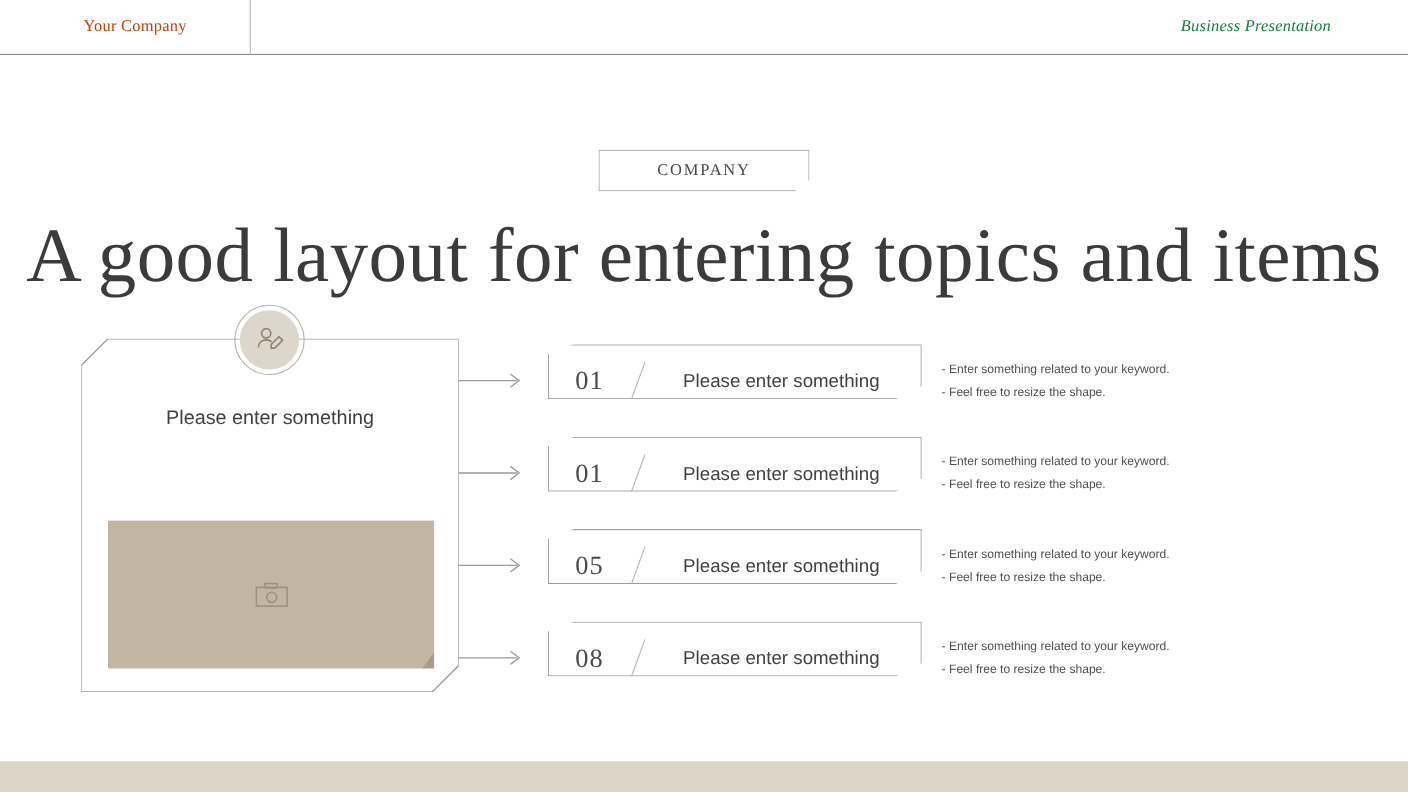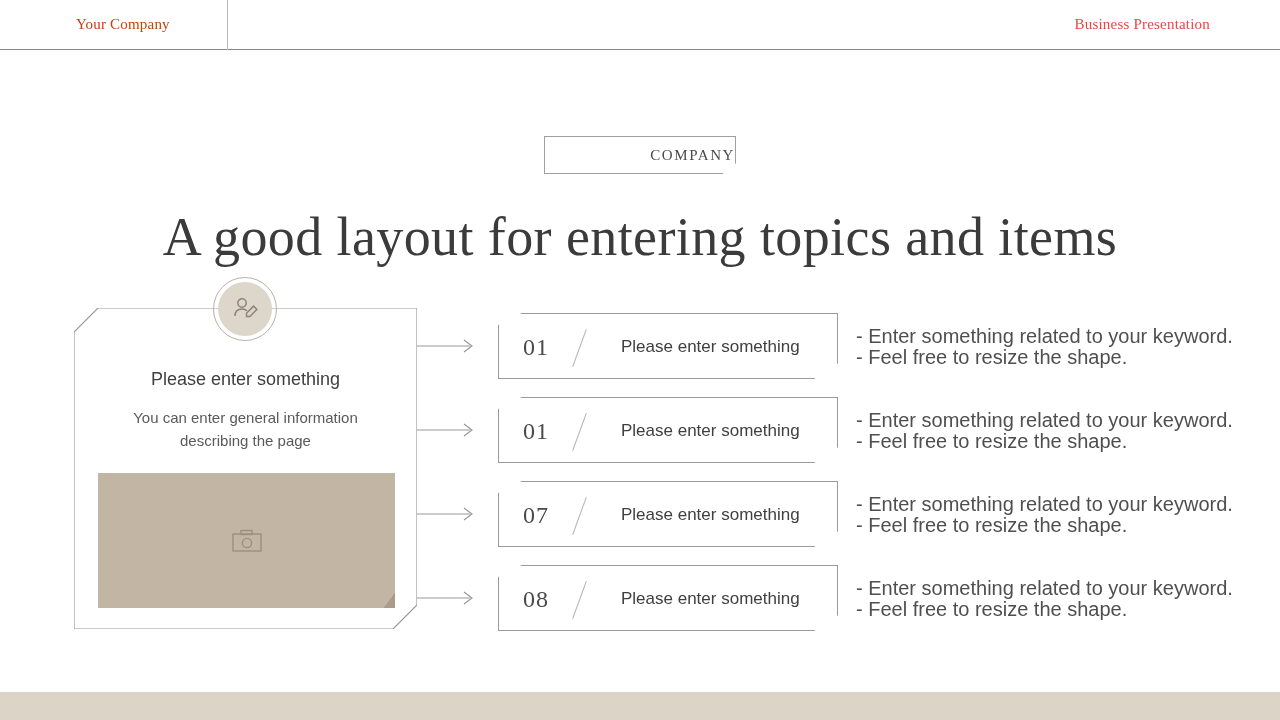--- a/index.html
+++ b/index.html
@@ -41,58 +41,58 @@
     color: #c2410c;
     letter-spacing: 0.2px;
     white-space: nowrap;
   }
   .header-right {
     position: absolute;
     right: 70px;
     top: 16px;
     font-family: "Liberation Serif", serif;
     font-size: 15px;
-    color: #ef4444;
+    color: #15803d;
     letter-spacing: 0.2px;
     white-space: nowrap;
+    font-style: italic;
   }
 
   
   .company-badge {
     position: absolute;
     left: 544px;
     top: 136px;
     width: 192px;
     height: 38px;
     border: 1px solid #a0a0a0;
     box-sizing: border-box;
     display: flex;
     align-items: center;
-    justify-content: flex-end;
+    justify-content: center;
     font-family: "Liberation Serif", serif;
     font-size: 15px;
     letter-spacing: 1.6px;
     color: #4a4a4a;
     clip-path: polygon(0 0, 100% 0, 100% 72%, 93% 100%, 0 100%);
   }
 
   
   .main-title {
     position: absolute;
     left: 0;
     top: 193px;
     width: 1280px;
     text-align: center;
     font-family: "Liberation Serif", serif;
-    font-size: 54px;
+    font-size: 70px;
     font-weight: 400;
     color: #3b3b3b;
     letter-spacing: 0.4px;
     white-space: nowrap;
-    margin-top: 13px;
   }
 
   
   .left-card {
     position: absolute;
     left: 74px;
     top: 308px;
     width: 343px;
     height: 321px;
   }
@@ -187,21 +187,21 @@
   .item-row {
     position: absolute;
     left: 498px;
     width: 680px;
     height: 66px;
   }
   .item-box {
     position: absolute;
     left: 0; top: 0;
     width: 340px;
-    height: 66px;
+    height: 50px;
     border: 1px solid #9a9a9a;
     box-sizing: border-box;
     clip-path: polygon(0 18%, 7% 0, 100% 0, 100% 76%, 93% 100%, 0 100%);
   }
   .item-num {
     position: absolute;
     left: 24px;
     top: 20px;
     font-family: "Liberation Serif", serif;
     font-size: 24px;
@@ -223,21 +223,21 @@
     top: 23px;
     font-size: 17px;
     color: #3f3f3f;
     white-space: nowrap;
   }
   .item-notes {
     position: absolute;
     left: 358px;
     top: 13px;
     width: 330px;
-    font-size: 20px;
+    font-size: 11px;
     line-height: 21px;
     color: #4f4f4f;
     white-space: nowrap;
   }
 
   
   .footer-bar {
     position: absolute;
     left: 0;
     top: 692px;
@@ -273,21 +273,20 @@
     <path d="M464 592 L472 598 L464 604"></path>
   </g>
 </svg>
 
 <div class="left-card">
   <svg class="left-card-border" viewBox="0 0 343 321">
     <path d="M24 0 L343 0 L343 297 L319 321 L0 321 L0 24 Z" fill="none" stroke="#9a9a9a" stroke-width="1.2"></path>
   </svg>
 
   <div class="card-title">Please enter something</div>
-  <div class="card-desc">You can enter general information describing the page</div>
 
   <div class="card-photo">
     <svg class="camera-icon" width="30" height="24" viewBox="0 0 30 24">
       <rect x="1" y="5" width="28" height="17" fill="none" stroke="#9c8f7e" stroke-width="1.4"></rect>
       <rect x="9" y="1.5" width="11" height="4" fill="none" stroke="#9c8f7e" stroke-width="1.4"></rect>
       <circle cx="15" cy="14" r="4.6" fill="none" stroke="#9c8f7e" stroke-width="1.4"></circle>
     </svg>
   </div>
   <div class="card-photo-shade"></div>
 </div>
@@ -322,21 +321,21 @@
     <span class="item-label">Please enter something</span>
   </div>
   <div class="item-notes">
     <div>- Enter something related to your keyword.</div>
     <div>- Feel free to resize the shape.</div>
   </div>
 </div>
 
 <div class="item-row" style="top:481px">
   <div class="item-box">
-    <span class="item-num">07</span>
+    <span class="item-num">05</span>
     <span class="item-slash"></span>
     <span class="item-label">Please enter something</span>
   </div>
   <div class="item-notes">
     <div>- Enter something related to your keyword.</div>
     <div>- Feel free to resize the shape.</div>
   </div>
 </div>
 
 <div class="item-row" style="top:565px">

